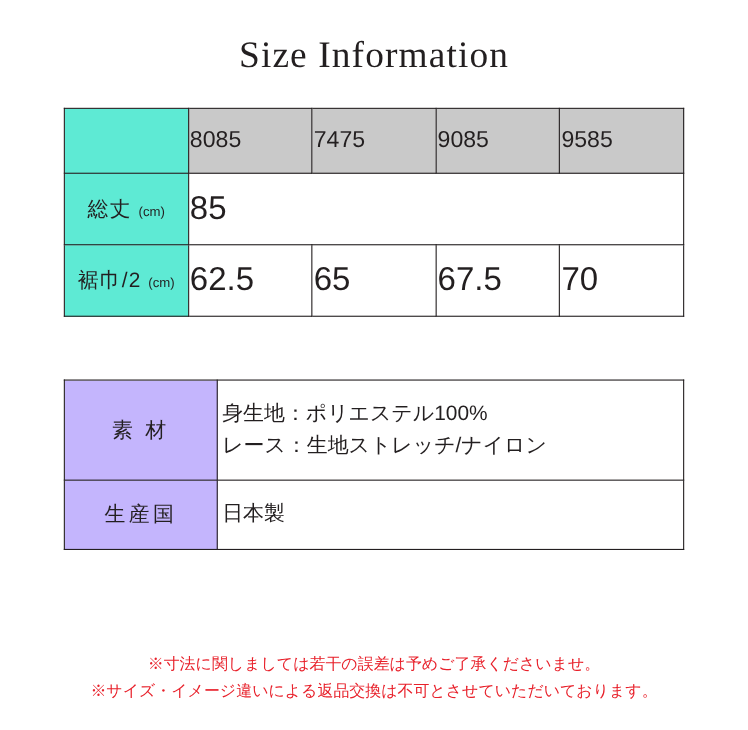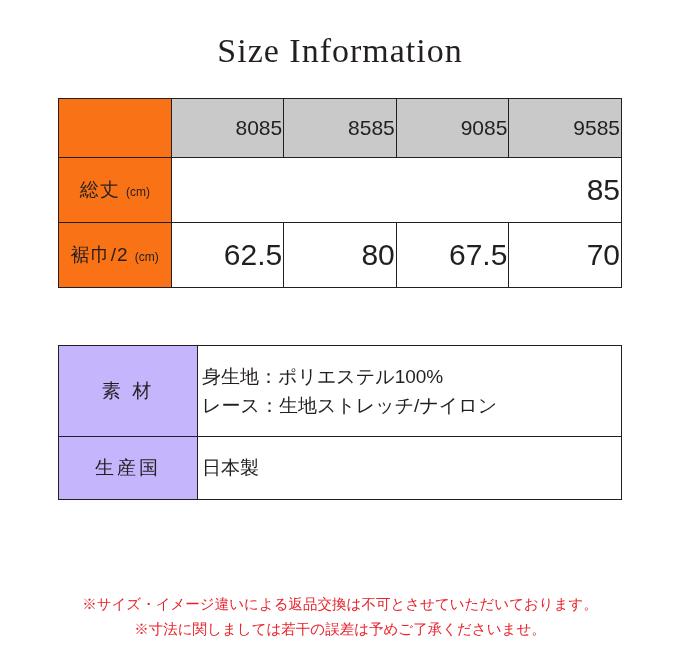--- a/index.html
+++ b/index.html
@@ -39,32 +39,32 @@
   }
   .size-table {
     position: absolute;
     left: 58px;
     top: 98px;
     width: 564px;
   }
   .size-table td, .size-table th {
     border: 1px solid #231f20;
     height: 56px;
-    text-align: right;
+    text-align: left;
     vertical-align: middle;
     font-size: 21px;
     font-weight: normal;
     color: #231f20;
     font-family: "Liberation Sans", sans-serif;
   }
   .size-table .hd {
     background: #c9c9c9;
   }
   .size-table .rowlabel {
-    background: #f97316;
+    background: #5eead4;
     font-size: 19px;
     text-align: center;
     letter-spacing: 1px;
   }
   .size-table .rowlabel .unit {
     font-size: 12px;
     letter-spacing: 0;
   }
   .size-table td.val {
     font-size: 30px;
@@ -118,38 +118,38 @@
 
 <div class="page">
 
   <h1 class="title">Size Information</h1>
 
   <table class="size-table">
     <tbody>
       <tr>
         <td class="hd rowlabel"></td>
         <td class="hd">8085</td>
-        <td class="hd">8585</td>
+        <td class="hd">7475</td>
         <td class="hd">9085</td>
         <td class="hd">9585</td>
       </tr>
       <tr class="tall">
         <td class="rowlabel">
           <span>総丈</span>
           <span class="unit">(cm)</span>
         </td>
         <td class="val" colspan="4">85</td>
       </tr>
       <tr class="tall">
         <td class="rowlabel">
           <span>裾巾/2</span>
           <span class="unit">(cm)</span>
         </td>
         <td class="val">62.5</td>
-        <td class="val">80</td>
+        <td class="val">65</td>
         <td class="val">67.5</td>
         <td class="val">70</td>
       </tr>
     </tbody>
   </table>
 
   <table class="spec-table">
     <tbody>
       <tr class="r1">
         <td class="label">素 材</td>
@@ -161,17 +161,17 @@
       <tr class="r3">
         <td class="label">生産国</td>
         <td class="content">
           <div>日本製</div>
         </td>
       </tr>
     </tbody>
   </table>
 
   <div class="notes">
+    <div>※寸法に関しましては若干の誤差は予めご了承くださいませ。</div>
     <div>※サイズ・イメージ違いによる返品交換は不可とさせていただいております。</div>
-    <div>※寸法に関しましては若干の誤差は予めご了承くださいませ。</div>
   </div>
 
 </div>
 
 </body></html>

